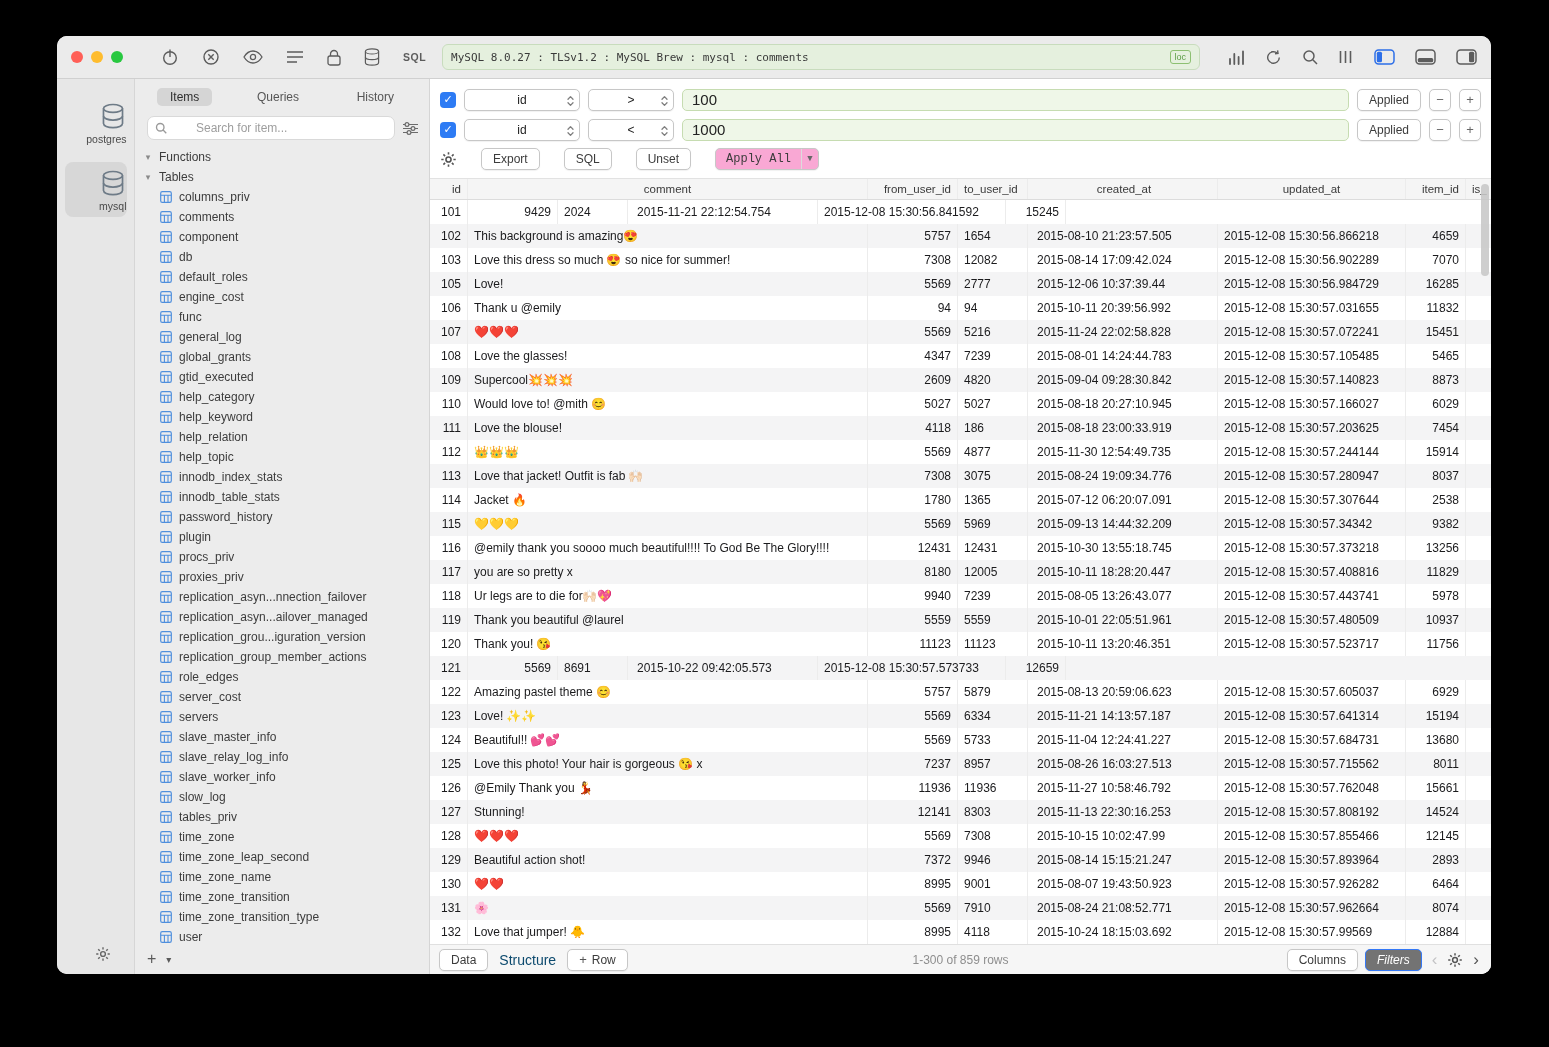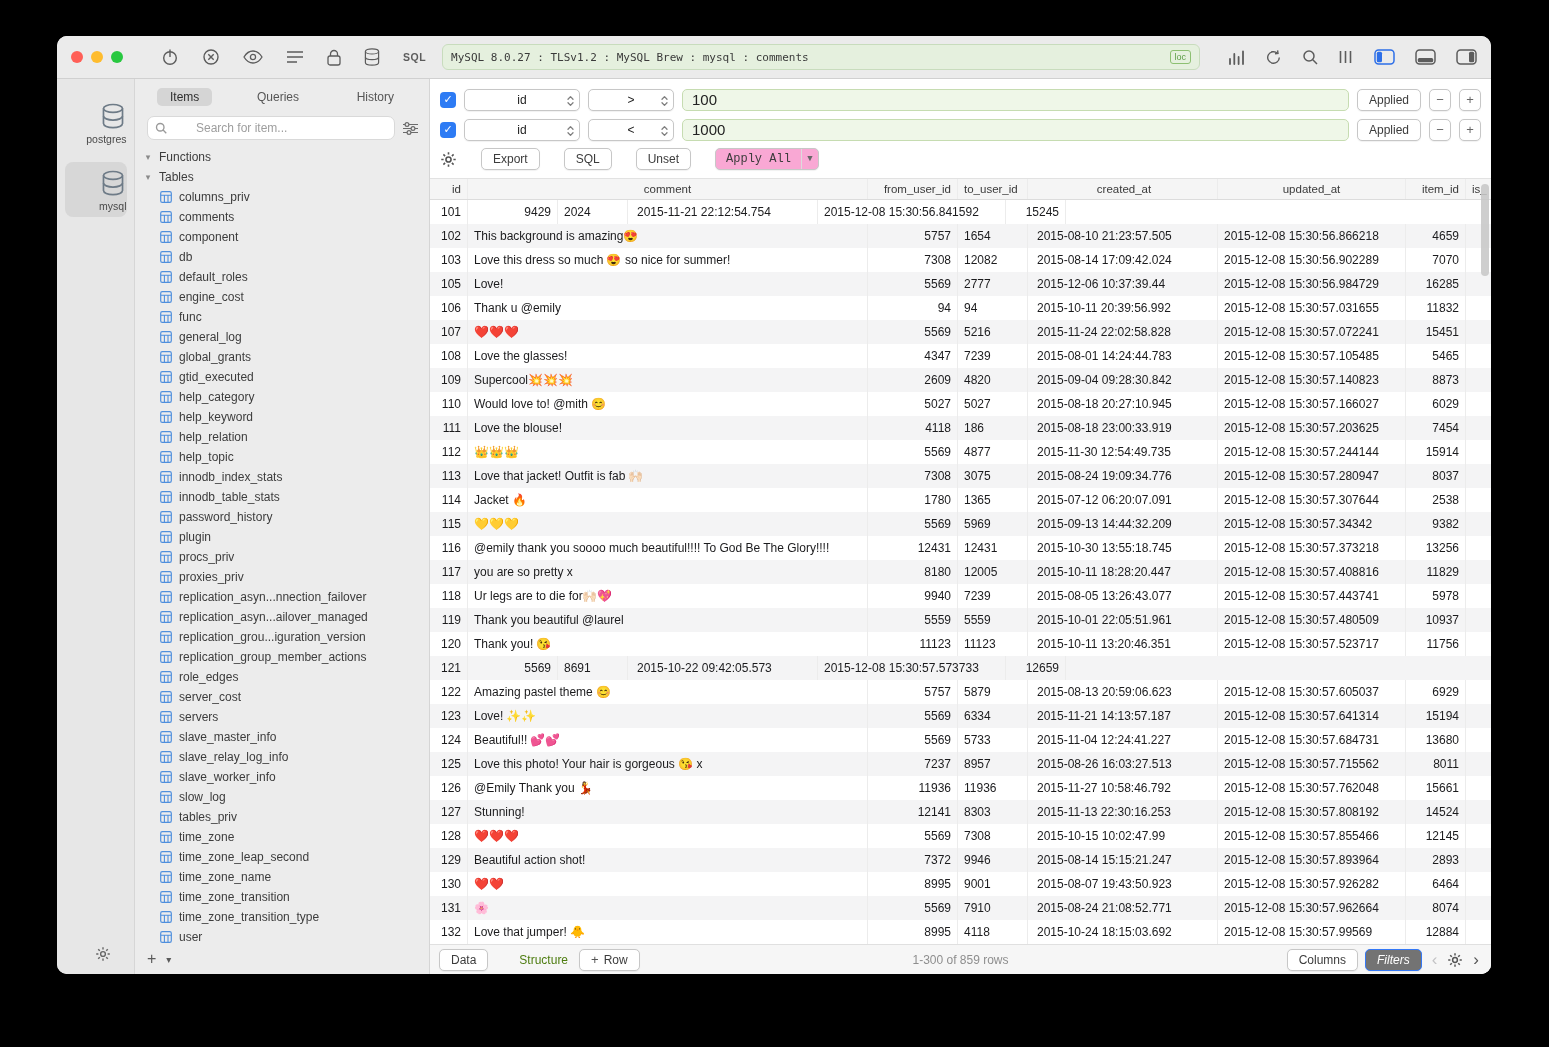--- a/index.html
+++ b/index.html
@@ -88,21 +88,21 @@
   .grid-header .cell { align-items:center; }
   .grid-header .c-comment, .grid-header .c-created, .grid-header .c-updated { justify-content:center; }
   .vscroll { position:absolute; right:2px; top:5px; width:8px; height:92px; border-radius:4px; background:#c6c6c6; opacity:.85; }
 
   
   .statusbar { height:30px; flex:none; background:#f6f6f6; border-top:1px solid #e0e0e0; display:flex; align-items:center; padding:0 9px; gap:7px; position:relative; }
   .sb-info { position:absolute; left:0; right:0; text-align:center; font-size:12px; color:#8e8e8e; pointer-events:none; }
   .sb-group { display:flex; align-items:center; gap:7px; z-index:1; }
   .sb-right { margin-left:auto; }
   .btn.small { height:22px; font-size:12px; }
-  .structure-lbl { font-size:12px; color:#4d7c0f; padding:0 4px;margin-left:20px; }
+  .structure-lbl { font-size:14px; color:#0c4a6e; padding:0 4px; }
   .btn.blue { background:#737373; border-color:#3478f6; color:#fff;font-style:italic; }
   .nav-ch { font-size:17px; line-height:17px; padding:0 3px; color:#555; }
   .nav-ch.dim { color:#c3c3c5; }
   .plus-glyph { font-size:13px; color:#555; margin-right:5px; }
 </style>
 </head>
 <body>
 
 <div class="window">
 

